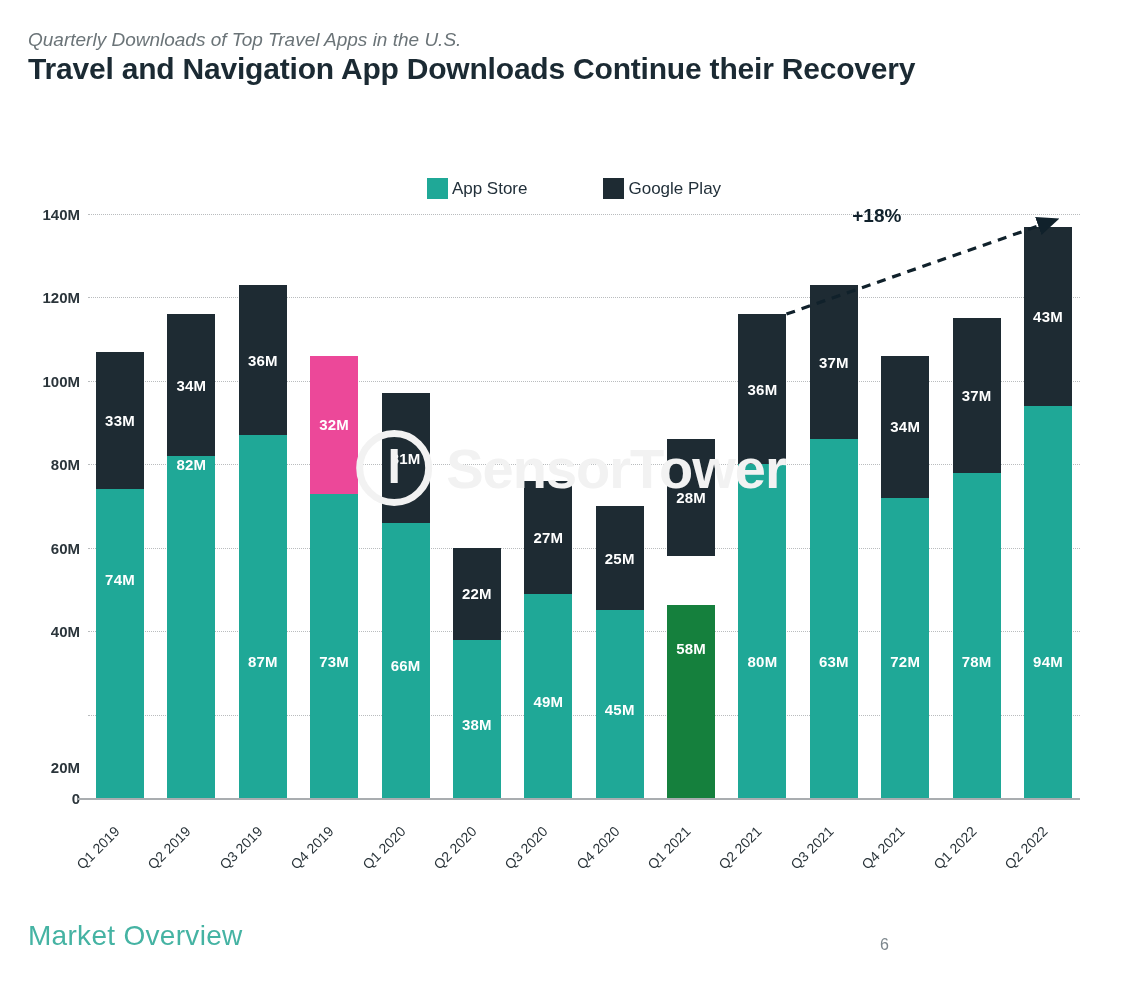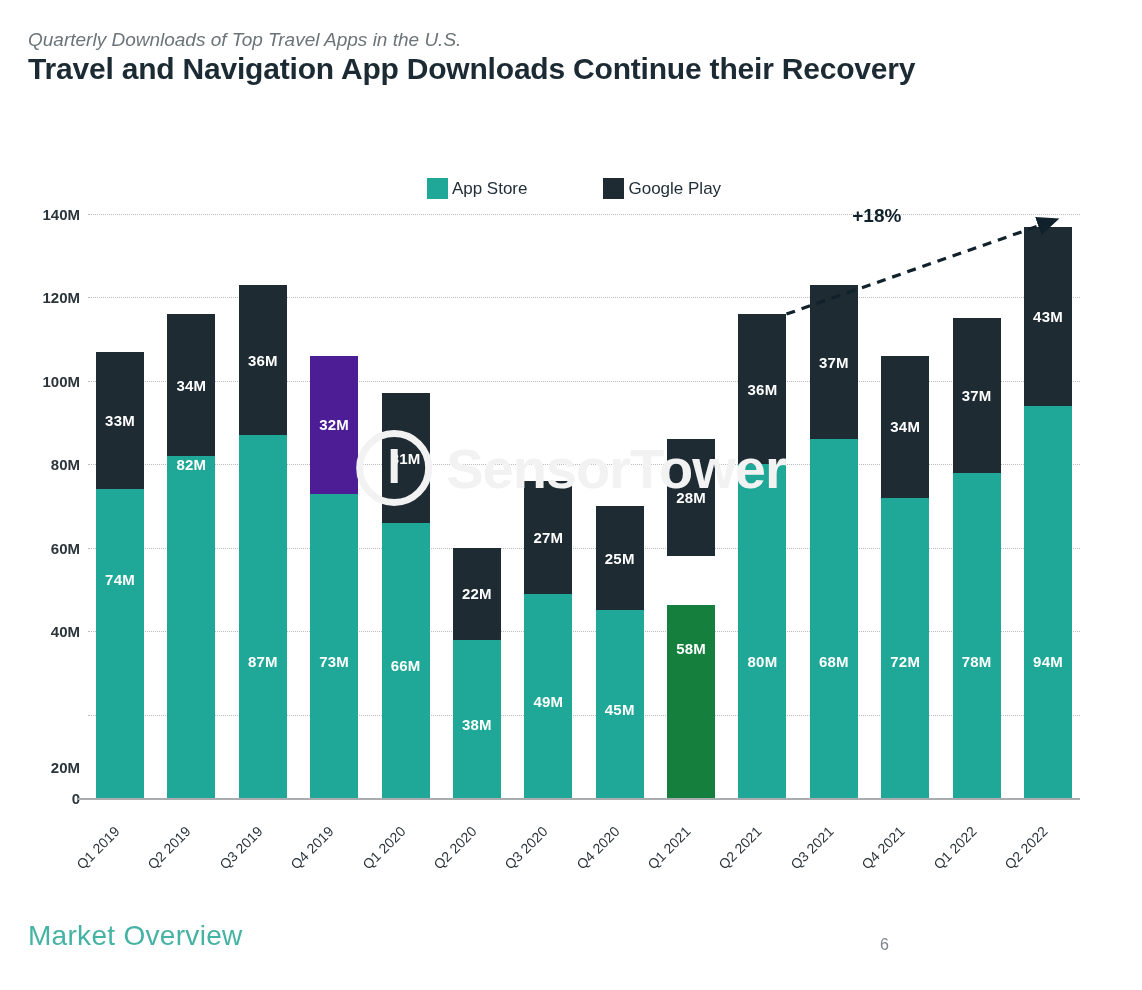--- a/index.html
+++ b/index.html
@@ -248,21 +248,21 @@
           <span class="seg-label">87M</span>
         </div>
         <div class="seg seg-top" style="height: 150.171px; bottom: 362.914px; background: rgb(30, 43, 51);">
           <span class="seg-label">36M</span>
         </div>
       </div>
       <div class="bar-group" style="left: 222.154px; width: 48px; height: 438px;">
         <div class="seg seg-bottom" style="height: 304.514px; background: rgb(31, 168, 151); align-items: flex-end; padding-bottom: 128px; box-sizing: border-box;">
           <span class="seg-label">73M</span>
         </div>
-        <div class="seg seg-top" style="height: 138px; bottom: 304.514px; background: #4c1d95;">
+        <div class="seg seg-top" style="height: 138px; bottom: 304.514px; background: #ec4899;">
           <span class="seg-label">32M</span>
         </div>
       </div>
       <div class="bar-group" style="left: 293.538px; width: 48px; height: 404.629px;">
         <div class="seg seg-bottom" style="height: 275.314px; background: rgb(31, 168, 151); align-items: flex-end; padding-bottom: 123.657px; box-sizing: border-box;">
           <span class="seg-label">66M</span>
         </div>
         <div class="seg seg-top" style="height: 129.314px; bottom: 275.314px; background: rgb(30, 43, 51);">
           <span class="seg-label">31M</span>
         </div>
@@ -302,21 +302,21 @@
       <div class="bar-group" style="left: 650.462px; width: 48px; height: 483.886px;">
         <div class="seg seg-bottom" style="height: 333.714px; background: rgb(31, 168, 151); align-items: flex-end; padding-bottom: 128px; box-sizing: border-box;">
           <span class="seg-label">80M</span>
         </div>
         <div class="seg seg-top" style="height: 150.171px; bottom: 333.714px; background: rgb(30, 43, 51);">
           <span class="seg-label">36M</span>
         </div>
       </div>
       <div class="bar-group" style="left: 721.846px; width: 48px; height: 513.086px;">
         <div class="seg seg-bottom" style="height: 358.743px; background: rgb(31, 168, 151); align-items: flex-end; padding-bottom: 128px; box-sizing: border-box;">
-          <span class="seg-label">68M</span>
+          <span class="seg-label">63M</span>
         </div>
         <div class="seg seg-top" style="height: 154.343px; bottom: 358.743px; background: rgb(30, 43, 51);">
           <span class="seg-label">37M</span>
         </div>
       </div>
       <div class="bar-group" style="left: 793.231px; width: 48px; height: 442.171px;">
         <div class="seg seg-bottom" style="height: 300.343px; background: rgb(31, 168, 151); align-items: flex-end; padding-bottom: 128px; box-sizing: border-box;">
           <span class="seg-label">72M</span>
         </div>
         <div class="seg seg-top" style="height: 141.829px; bottom: 300.343px; background: rgb(30, 43, 51);">

